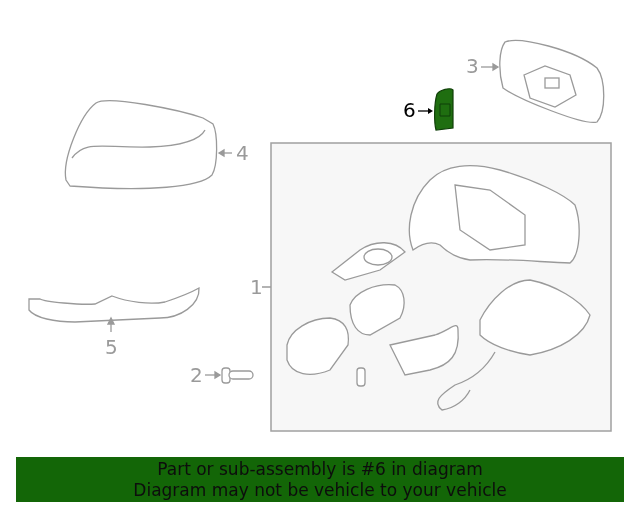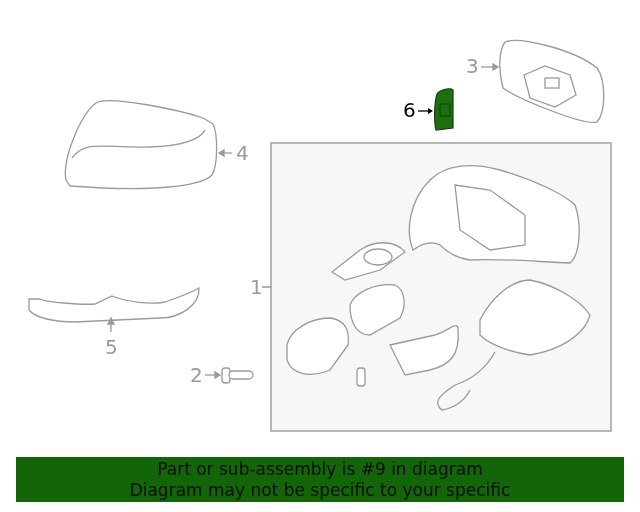--- a/index.html
+++ b/index.html
@@ -71,15 +71,15 @@
 </svg>
 
 <span class="callout" style="left:250px; top:277px;">1</span>
 <span class="callout" style="left:190px; top:365px;">2</span>
 <span class="callout" style="left:466px; top:56px;">3</span>
 <span class="callout" style="left:236px; top:143px;">4</span>
 <span class="callout" style="left:105px; top:337px;">5</span>
 <span class="callout active" style="left:403px; top:100px;">6</span>
 
 <div id="banner">
-  <div>Part or sub-assembly is #9 in diagram</div>
-  <div>Diagram may not be specific to your specific</div>
+  <div>Part or sub-assembly is #6 in diagram</div>
+  <div>Diagram may not be vehicle to your vehicle</div>
 </div>
 
 </body></html>

